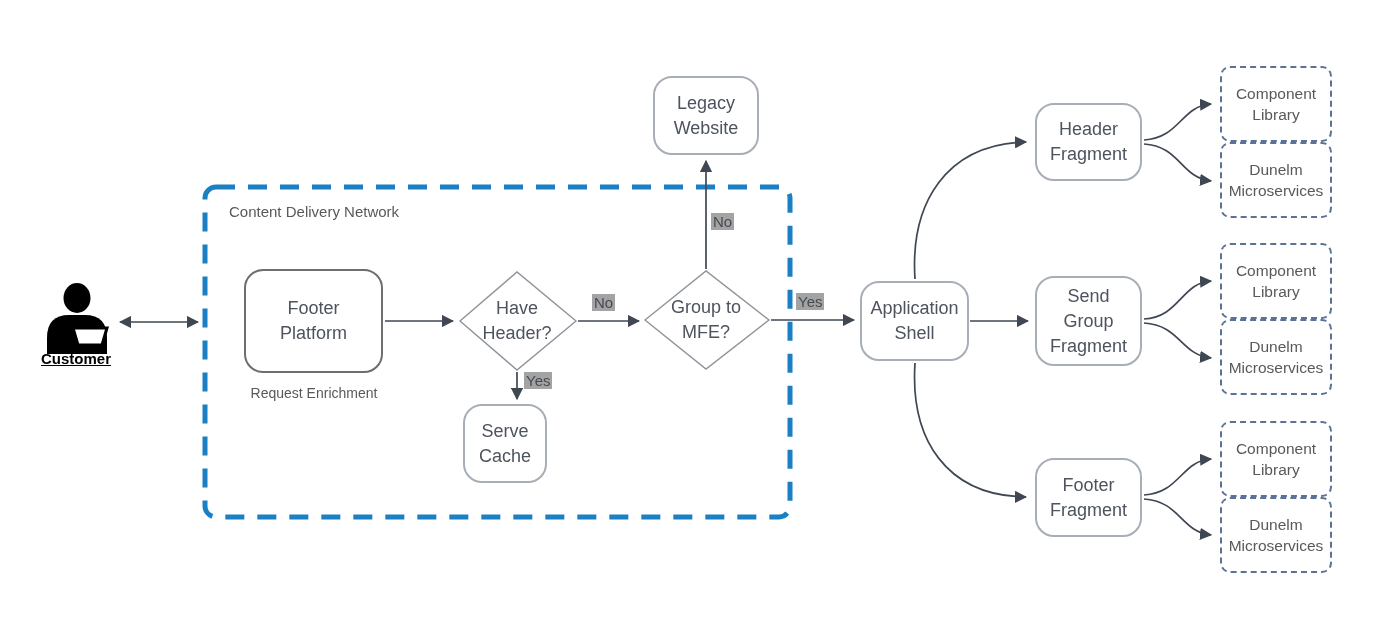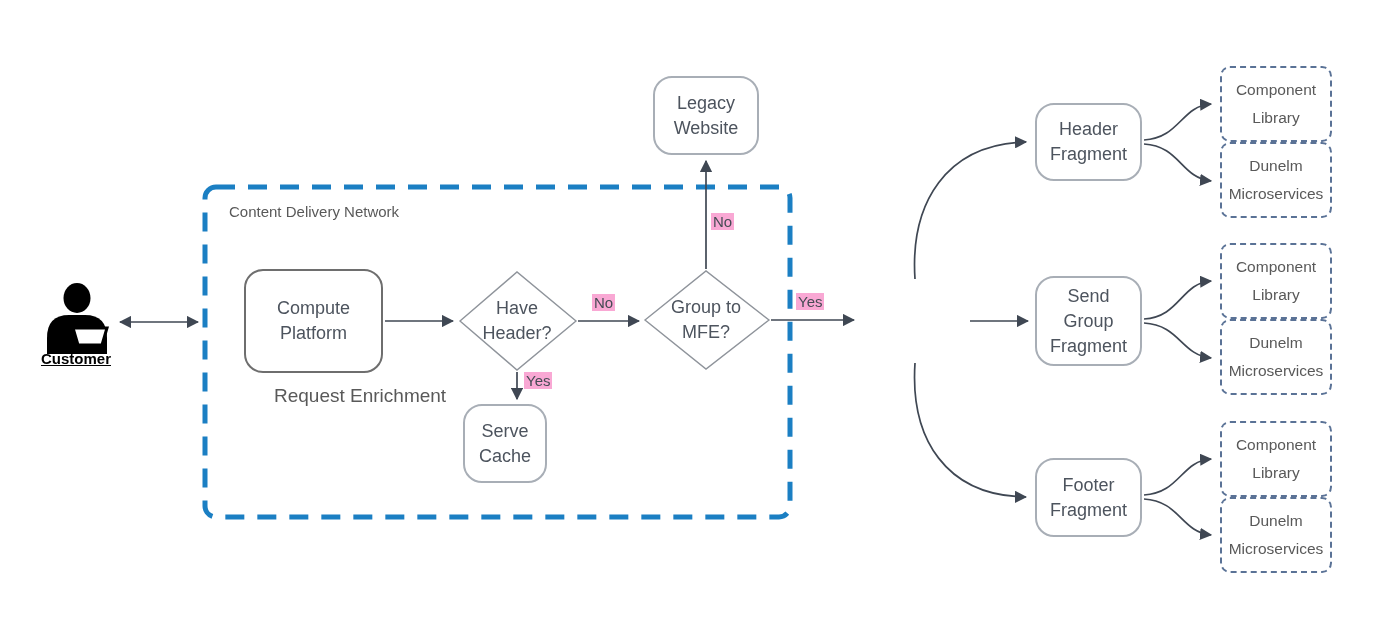--- a/index.html
+++ b/index.html
@@ -19,33 +19,32 @@
   .node .inner{display:block;}
   .diamond-label{
     position:absolute;display:flex;align-items:center;justify-content:center;
     text-align:center;color:var(--node-text);font-size:18px;line-height:25px;
     background:transparent;
   }
   .dashedbox{
     position:absolute;display:flex;align-items:center;justify-content:center;
     background:#ffffff;border:2px dashed var(--dashed-border);
     border-radius:10px;box-sizing:border-box;text-align:center;
-    color:var(--label-text);font-size:15.5px;line-height:28px;
+    color:var(--label-text);font-size:15.5px;line-height:21px;
   }
   .edge-label{
     position:absolute;color:#454b54;font-size:15px;white-space:nowrap;
-    background:#f9a8d4;padding:0 2px;
+    background:#a3a3a3;padding:0 2px;
   }
   .zone-label{
     position:absolute;color:var(--label-text);font-size:15px;white-space:nowrap;
   }
   .sub-label{
-    position:absolute;color:var(--label-text);font-size:19px;white-space:nowrap;
+    position:absolute;color:var(--label-text);font-size:14px;white-space:nowrap;
     text-align:center;
-    margin-left:36px;
   }
   .actor-label{
     position:absolute;color:#000000;font-size:15px;font-weight:bold;
     text-decoration:underline;text-align:center;white-space:nowrap;
   }
 </style>
 </head>
 <body>
 
 <div id="canvas">
@@ -88,40 +87,43 @@
       <path d="M 1144 495 C 1180 493 1181 461 1211 459" marker-end="url(#arr)"></path>
       <path d="M 1144 499 C 1180 501 1181 532 1211 535" marker-end="url(#arr)"></path>
     </g>
   </svg>
 
   <div class="actor-label" style="left:28px;top:350px;width:96px;">Customer</div>
 
   <div class="zone-label" style="left:229px;top:203px;">Content Delivery Network</div>
 
   <div class="node dark" style="left:244px;top:269px;width:139px;height:104px;">
-    <span class="inner" style="width:92px;">Compute Platform</span>
+    <span class="inner" style="width:92px;">Footer Platform</span>
   </div>
   <div class="sub-label" style="left:238px;top:385px;width:152px;">Request Enrichment</div>
 
   <div class="diamond-label" style="left:460px;top:296px;width:114px;height:50px;">
     <span class="inner" style="width:90px;">Have Header?</span>
   </div>
 
   <div class="node" style="left:463px;top:404px;width:84px;height:79px;">
     <span class="inner" style="width:78px;">Serve Cache</span>
   </div>
 
   <div class="diamond-label" style="left:645px;top:295px;width:122px;height:50px;">
     <span class="inner" style="width:92px;">Group to MFE?</span>
   </div>
 
   <div class="node" style="left:653px;top:76px;width:106px;height:79px;">
     <span class="inner" style="width:90px;">Legacy Website</span>
   </div>
 
+  <div class="node" style="left:860px;top:281px;width:109px;height:80px;">
+    <span class="inner" style="width:100px;">Application Shell</span>
+  </div>
 
   <div class="node" style="left:1035px;top:103px;width:107px;height:78px;">
     <span class="inner" style="width:88px;">Header Fragment</span>
   </div>
   <div class="node" style="left:1035px;top:276px;width:107px;height:90px;">
     <span class="inner" style="width:80px;">Send Group Fragment</span>
   </div>
   <div class="node" style="left:1035px;top:458px;width:107px;height:79px;text-align:center;">
     <span class="inner" style="width:88px;">Footer Fragment</span>
   </div>

